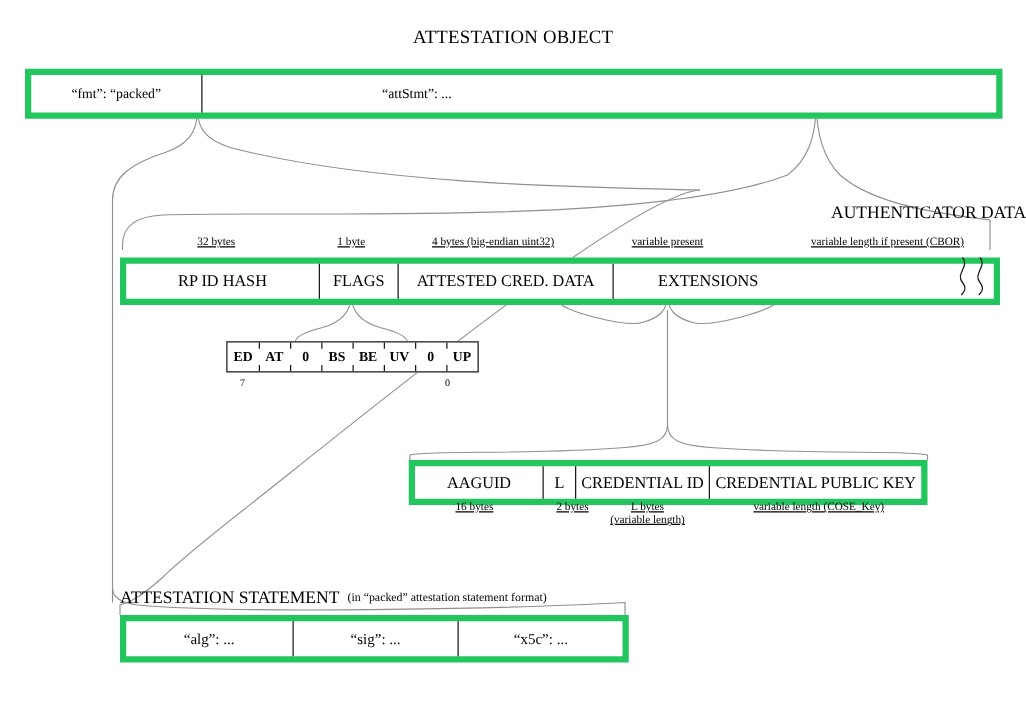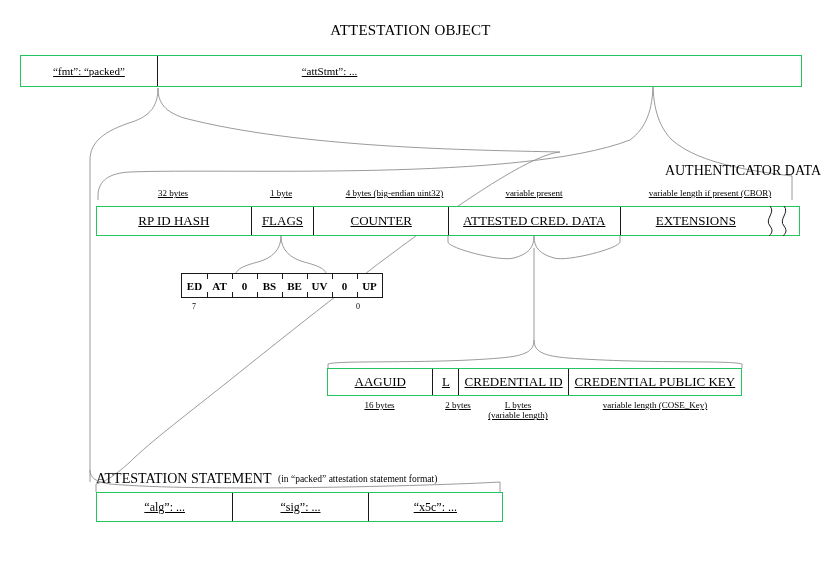--- a/index.html
+++ b/index.html
@@ -40,24 +40,23 @@
     white-space: nowrap;
   }
   .section-sub {
     font-size: 9.5px;
     white-space: nowrap;
   }
 
   
   .row {
     display: flex;
-    border: 1px solid #22c55e;
+    border: 5px solid #22c55e;
     box-sizing: border-box;
     background: #ffffff;
-    text-decoration: underline;
   }
   .row > .cell {
     box-sizing: border-box;
     border-left: 1px solid #1a1a1a;
     display: flex;
     align-items: center;
     justify-content: center;
     text-align: center;
     white-space: nowrap;
     overflow: hidden;
@@ -161,21 +160,20 @@
 
   <div class="sizelabel" style="left:113px; top:188px; width:120px;">32 bytes</div>
   <div class="sizelabel" style="left:241px; top:188px; width:80px;">1 byte</div>
   <div class="sizelabel" style="left:327px; top:188px; width:135px;">4 bytes (big-endian uint32)</div>
   <div class="sizelabel" style="left:448px; top:188px; width:172px;">variable present</div>
   <div class="sizelabel" style="left:620px; top:188px; width:180px;">variable length if present (CBOR)</div>
 
   <div class="abs row" style="left:96px; top:206px; width:704px;">
     <div class="cell cell-auth" style="width:154px;">RP ID HASH</div>
     <div class="cell cell-auth" style="width:63px;">FLAGS</div>
-    <div class="cell cell-auth" style="width:135px;">COUNTER</div>
     <div class="cell cell-auth" style="width:172px;">ATTESTED CRED. DATA</div>
     <div class="cell cell-auth" style="width:152px;">EXTENSIONS</div>
     <div class="cell cell-auth" style="width:28px; border-left:none;"></div>
   </div>
 
   <svg class="breakmark" style="left:762px; top:205px;" width="34" height="32" viewBox="0 0 34 32">
     <g fill="none" stroke="#1a1a1a" stroke-width="1">
       <path d="M 8,1 C 14,8 2,14 8,21 C 12,26 9,29 7,31"></path>
       <path d="M 22,1 C 28,8 16,14 22,21 C 26,26 23,29 21,31"></path>
     </g>

